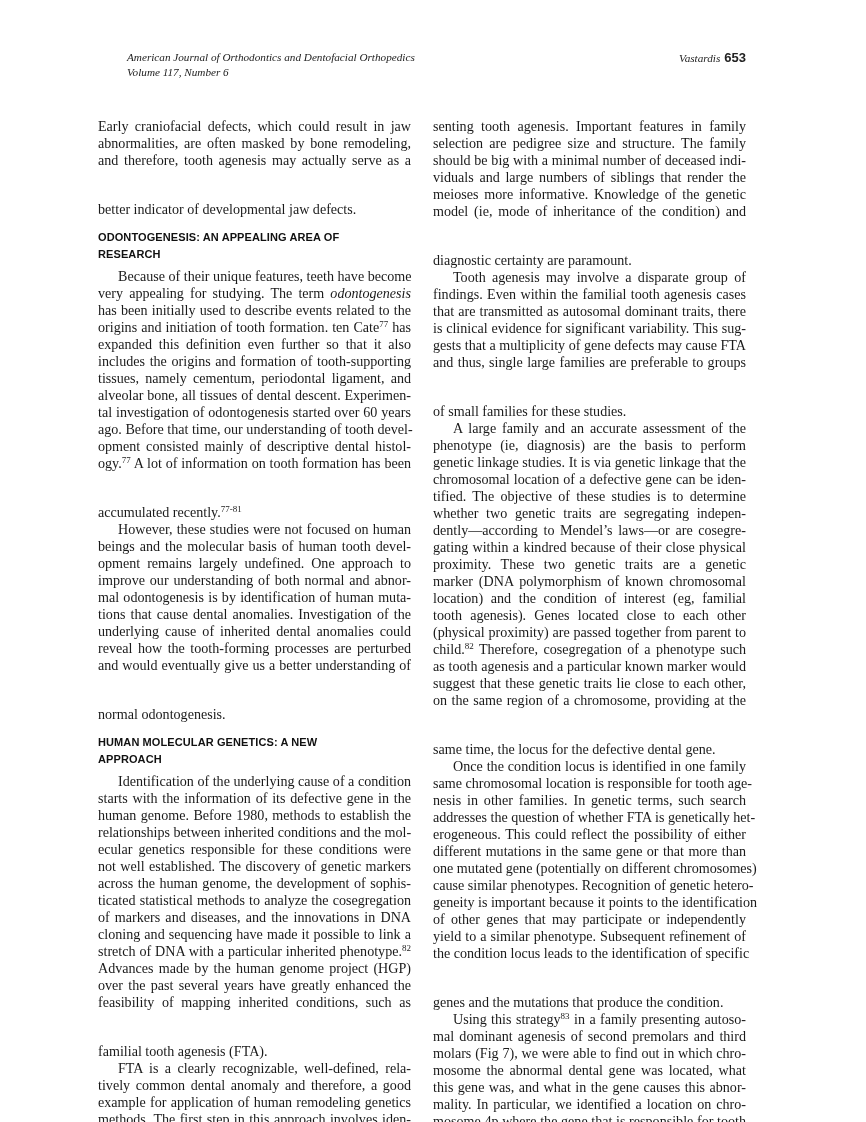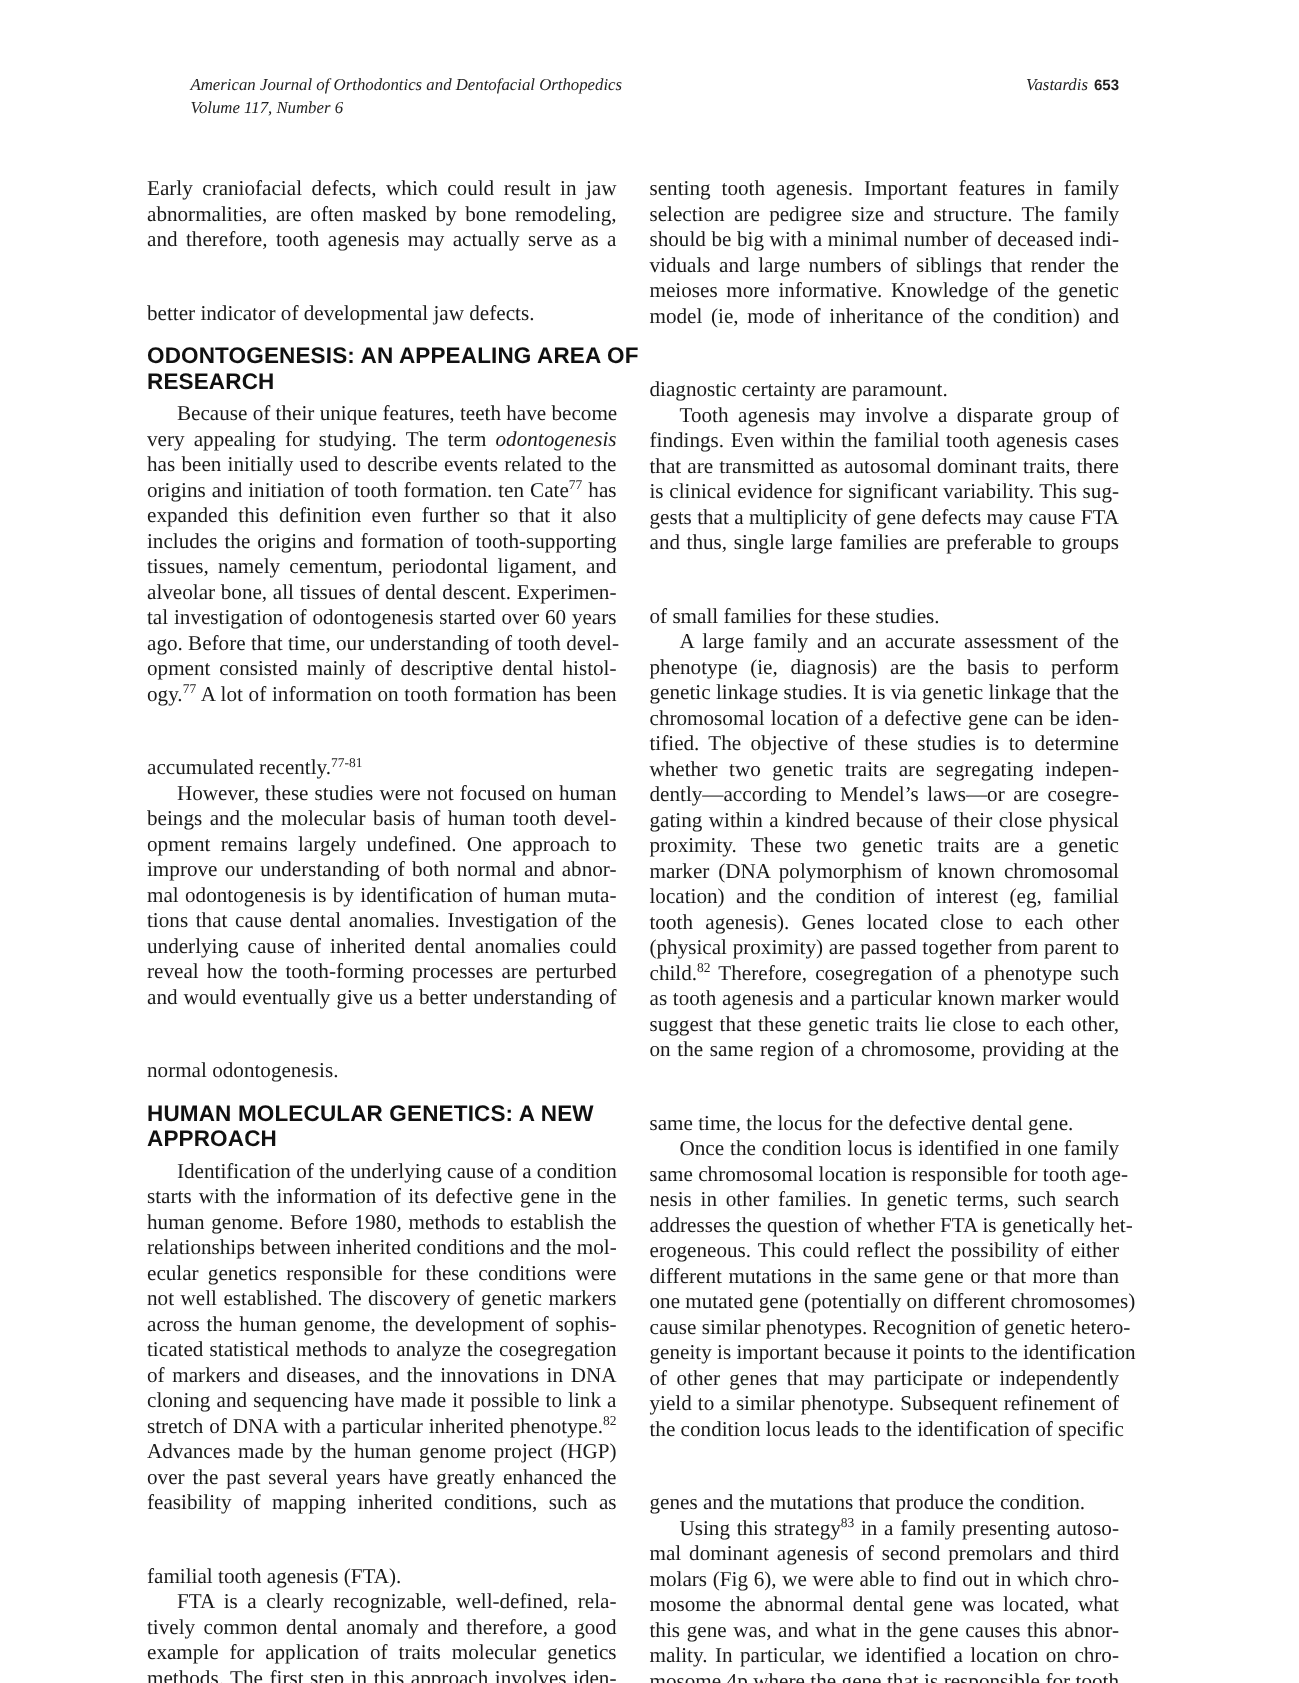--- a/index.html
+++ b/index.html
@@ -1,27 +1,27 @@
 <!DOCTYPE html>
 <html><head>
 <meta charset="utf-8">
 <style>
   html, body { margin: 0; padding: 0; background: #ffffff; }
   body { width: 866px; height: 1122px; position: relative; overflow: hidden; color: #1a1a1a; }
   .running-head { position: absolute; top: 50px; left: 83px; width: 663px; font-family: "Liberation Serif", serif; font-style: italic; font-size: 11.2px; line-height: 15px; color: #222; }
   .running-head .left { position: absolute; left: 0; top: 0; white-space: nowrap; margin-left: 44px; }
   .running-head .right { position: absolute; right: 0; top: 0; white-space: nowrap; }
-  .running-head .pageno { font-family: "Liberation Sans", sans-serif; font-style: normal; font-weight: bold; font-size: 10px; margin-left: 4px; }
+  .running-head .pageno { font-family: "Liberation Sans", sans-serif; font-style: normal; font-weight: bold; font-size: 13px; margin-left: 4px; }
   .col { position: absolute; top: 118px; width: 313px; font-family: "Liberation Serif", serif; font-size: 14.1px; color: #1a1a1a; }
   .col-left { left: 98px; }
   .col-right { left: 433px; }
   .ln { display: block; height: 17px; line-height: 17px; text-align: justify; text-align-last: justify; white-space: nowrap; overflow: visible; }
   .ln.last { text-align-last: left; margin-top: 32px; }
   .ln.indent { text-indent: 20px; }
-  .heading { font-family: "Liberation Sans", sans-serif; font-weight: bold; font-size: 15px; color: #111; letter-spacing: 0.1px; }
+  .heading { font-family: "Liberation Sans", sans-serif; font-weight: bold; font-size: 11px; color: #111; letter-spacing: 0.1px; }
   .heading .ln { text-align-last: left; height: 17px; line-height: 17px; }
   .gap-before-heading { height: 11px; }
   .gap-after-heading { height: 5px; }
   sup { font-size: 9px; line-height: 0; vertical-align: 5px; }
   i { font-style: italic; }
 </style>
 </head>
 <body>
 
 <div class="running-head">
@@ -99,21 +99,21 @@
     <span class="ln"><span>stretch of DNA with a particular inherited phenotype.</span><sup>82</sup></span>
     <span class="ln">Advances made by the human genome project (HGP)</span>
     <span class="ln">over the past several years have greatly enhanced the</span>
     <span class="ln">feasibility of mapping inherited conditions, such as</span>
     <span class="ln last">familial tooth agenesis (FTA).</span>
   </div>
 
   <div>
     <span class="ln indent">FTA is a clearly recognizable, well-defined, rela-</span>
     <span class="ln">tively common dental anomaly and therefore, a good</span>
-    <span class="ln">example for application of traits molecular genetics</span>
+    <span class="ln">example for application of human remodeling genetics</span>
     <span class="ln">methods. The first step in this approach involves iden-</span>
     <span class="ln">tification and clinical characterization of families pre-</span>
   </div>
 </div>
 
 <div class="col col-right">
   <div>
     <span class="ln">senting tooth agenesis. Important features in family</span>
     <span class="ln">selection are pedigree size and structure. The family</span>
     <span class="ln">should be big with a minimal number of deceased indi-</span>
@@ -162,19 +162,19 @@
     <span class="ln">cause similar phenotypes. Recognition of genetic hetero-</span>
     <span class="ln">geneity is important because it points to the identification</span>
     <span class="ln">of other genes that may participate or independently</span>
     <span class="ln">yield to a similar phenotype. Subsequent refinement of</span>
     <span class="ln">the condition locus leads to the identification of specific</span>
     <span class="ln last">genes and the mutations that produce the condition.</span>
   </div>
   <div>
     <span class="ln indent"><span>Using this strategy</span><sup>83</sup><span> in a family presenting autoso-</span></span>
     <span class="ln">mal dominant agenesis of second premolars and third</span>
-    <span class="ln">molars (Fig 6), we were able to find out in which chro-</span>
+    <span class="ln">molars (Fig 7), we were able to find out in which chro-</span>
     <span class="ln">mosome the abnormal dental gene was located, what</span>
     <span class="ln">this gene was, and what in the gene causes this abnor-</span>
     <span class="ln">mality. In particular, we identified a location on chro-</span>
     <span class="ln">mosome 4p where the gene that is responsible for tooth</span>
   </div>
 </div>
 
 </body></html>

